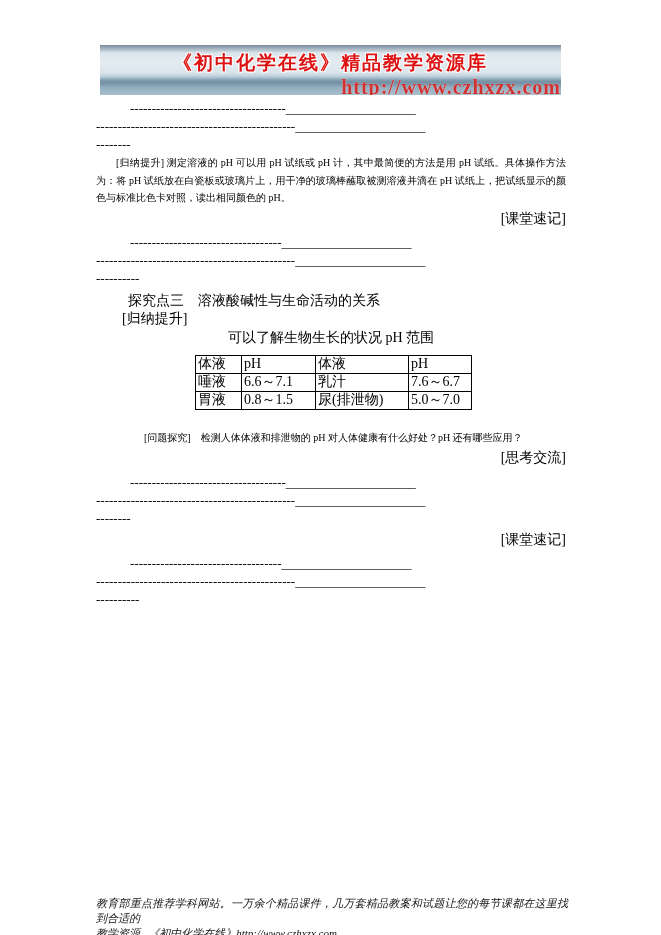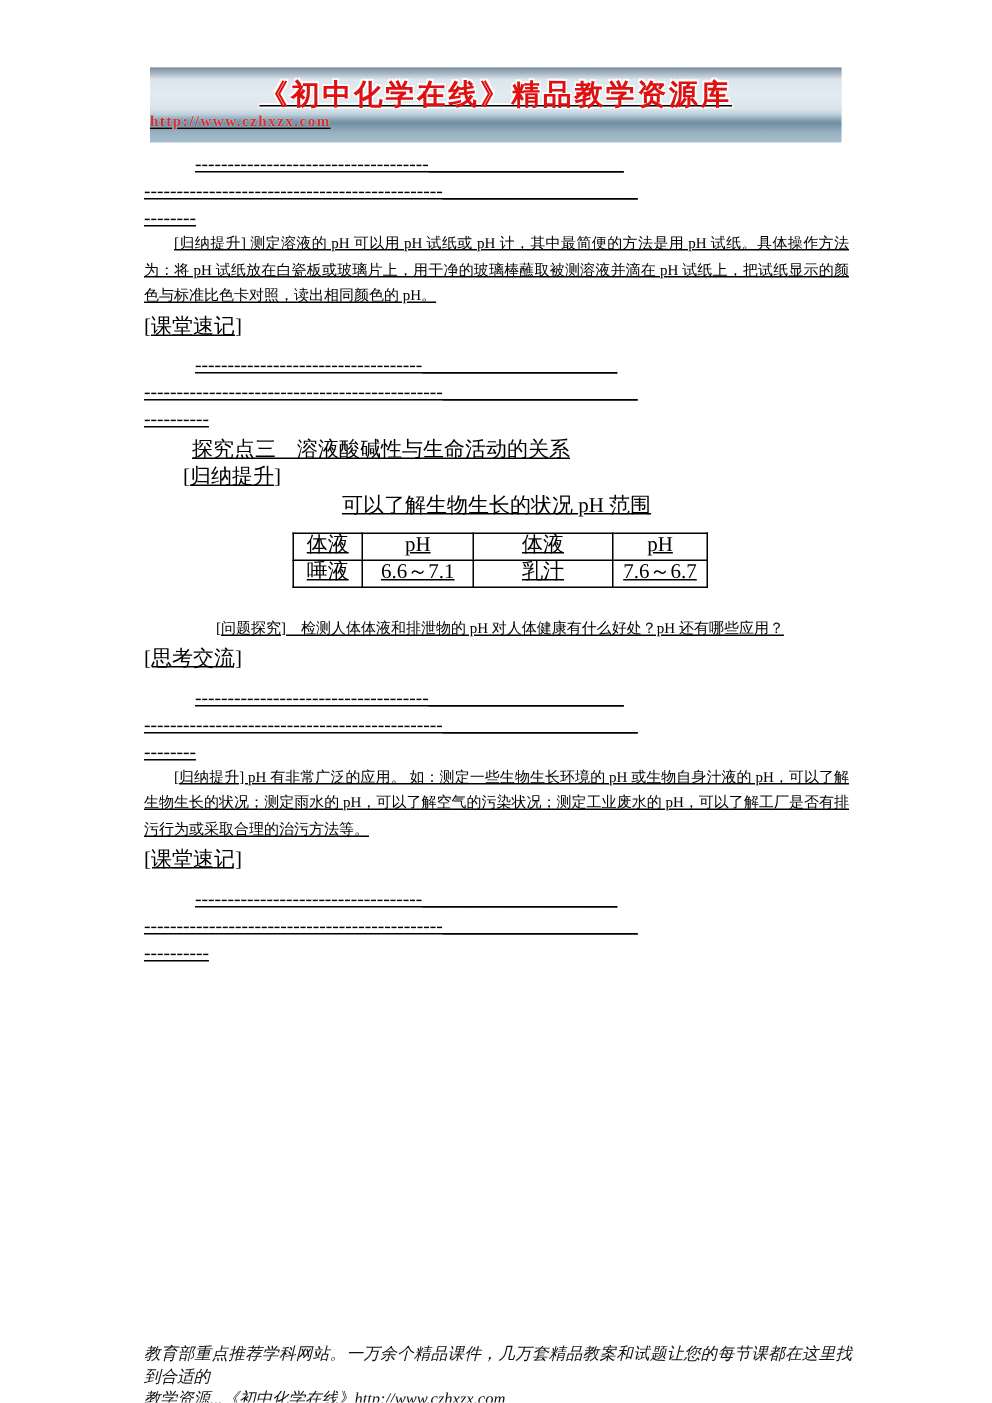--- a/index.html
+++ b/index.html
@@ -6,65 +6,65 @@
   html, body { width:661px; background:#ffffff; }
   body {
     height:935px;
     font-family:"Liberation Serif","DejaVu Serif",serif;
     color:#000;
     font-size:14px;
     position:relative;
     overflow:hidden;
   }
   .page { position:relative; width:661px; height:935px; background:#fff; }
-  .content { padding:0 95px 0 96px;text-decoration:underline; }
+  .content { padding:0 95px 0 96px; }
 
   
   .banner {
     width:461px; height:50px; margin:45px 0 0 4px;
     position:relative; overflow:hidden;
     background:
       linear-gradient(180deg, rgba(45,70,95,.55) 0%, rgba(150,180,200,0) 16%),
       linear-gradient(180deg, rgba(255,255,255,.5) 55%, rgba(255,255,255,0) 70%),
       linear-gradient(180deg, transparent 62%, rgba(55,85,110,.38) 74%, rgba(120,150,170,.15) 86%, transparent 100%),
       linear-gradient(180deg, #a9c0d0 0%, #c8d8e2 35%, #b4cad7 55%, #93afc1 78%, #a7bfcc 100%);
   }
   .banner-title {
     text-align:center; font-weight:bold; font-size:19px; letter-spacing:2px;
     color:#dd1111; padding-top:5px;
     text-shadow:-1px -1px 0 #fdfdfd, 1px -1px 0 #fdfdfd, -1px 1px 0 #fdfdfd, 1px 1px 0 #fdfdfd;
   }
   .banner-url {
-    text-align:left; font-weight:bold; font-size:10px; letter-spacing:1px;
+    text-align:right; font-weight:bold; font-size:20px; letter-spacing:1px;
     color:#d03030; margin-top:0;
     text-shadow:0 0 1px rgba(255,255,255,.8);
   }
 
   
   .blank-block { margin-top:5px; }
   .blank-line {
     line-height:18px; height:18px; white-space:nowrap; overflow:hidden;
     font-size:13px; letter-spacing:0;
   }
   .blank-line.indent { padding-left:34px; }
 
   
   .para { text-align:justify; text-indent:2em; line-height:17.5px; font-size:10px; }
-  .center-label { text-align:left; line-height:17.5px; margin-top:3px; }
+  .center-label { text-align:right; line-height:17.5px; margin-top:3px; }
   .heading-line { padding-left:32px; line-height:17.5px; margin-top:4px; }
   .sub-heading { padding-left:26px; line-height:17.5px; }
   .table-title { text-align:center; line-height:17.5px; margin-top:2px; }
 
   
   table.ph-table {
     border-collapse:collapse; margin:8px 0 0 99px;
     font-size:14px; table-layout:fixed;
   }
   .ph-table td, .ph-table th {
-    border:1px solid #000; text-align:center; vertical-align:middle;
+    border:1px solid #000; text-align:left; vertical-align:middle;
     font-weight:normal; padding:0 2px; line-height:16px;
   }
   .ph-table .c1 { width:46px; }
   .ph-table .c2 { width:74px; }
   .ph-table .c3 { width:93px; }
   .ph-table .c4 { width:63px; }
   .ph-table tr.hrow  { height:18px; }
   .ph-table tr.r-tall { height:35px; }
   .ph-table tr.r-std  { height:18px; }
 
@@ -116,34 +116,39 @@
           <th class="c2">pH</th>
           <th class="c3">体液</th>
           <th class="c4">pH</th>
         </tr>
         <tr class="r-std">
           <td class="c1">唾液</td>
           <td class="c2">6.6～7.1</td>
           <td class="c3">乳汁</td>
           <td class="c4">7.6～6.7</td>
         </tr>
+        <tr class="r-std">
+          <td class="c1">胃液</td>
+          <td class="c2">0.8～1.5</td>
+          <td class="c3">尿(排泄物)</td>
+          <td class="c4">5.0～7.0</td>
+        </tr>
       </tbody>
     </table>
 
     <div class="para q-para">[问题探究]　检测人体体液和排泄物的 pH 对人体健康有什么好处？pH 还有哪些应用？</div>
 
     <div class="center-label">[思考交流]</div>
 
     <div class="blank-block" style="margin-top:7px;">
       <div class="blank-line indent">------------------------------------____________________</div>
       <div class="blank-line">----------------------------------------------____________________</div>
       <div class="blank-line">--------</div>
     </div>
 
-    <div class="para">[归纳提升] pH 有非常广泛的应用。 如：测定一些生物生长环境的 pH 或生物自身汁液的 pH，可以了解生物生长的状况；测定雨水的 pH，可以了解空气的污染状况；测定工业废水的 pH，可以了解工厂是否有排污行为或采取合理的治污方法等。</div>
 
     <div class="center-label">[课堂速记]</div>
 
     <div class="blank-block" style="margin-top:7px;">
       <div class="blank-line indent">-----------------------------------____________________</div>
       <div class="blank-line">----------------------------------------------____________________</div>
       <div class="blank-line">----------</div>
     </div>
 
   </div>

